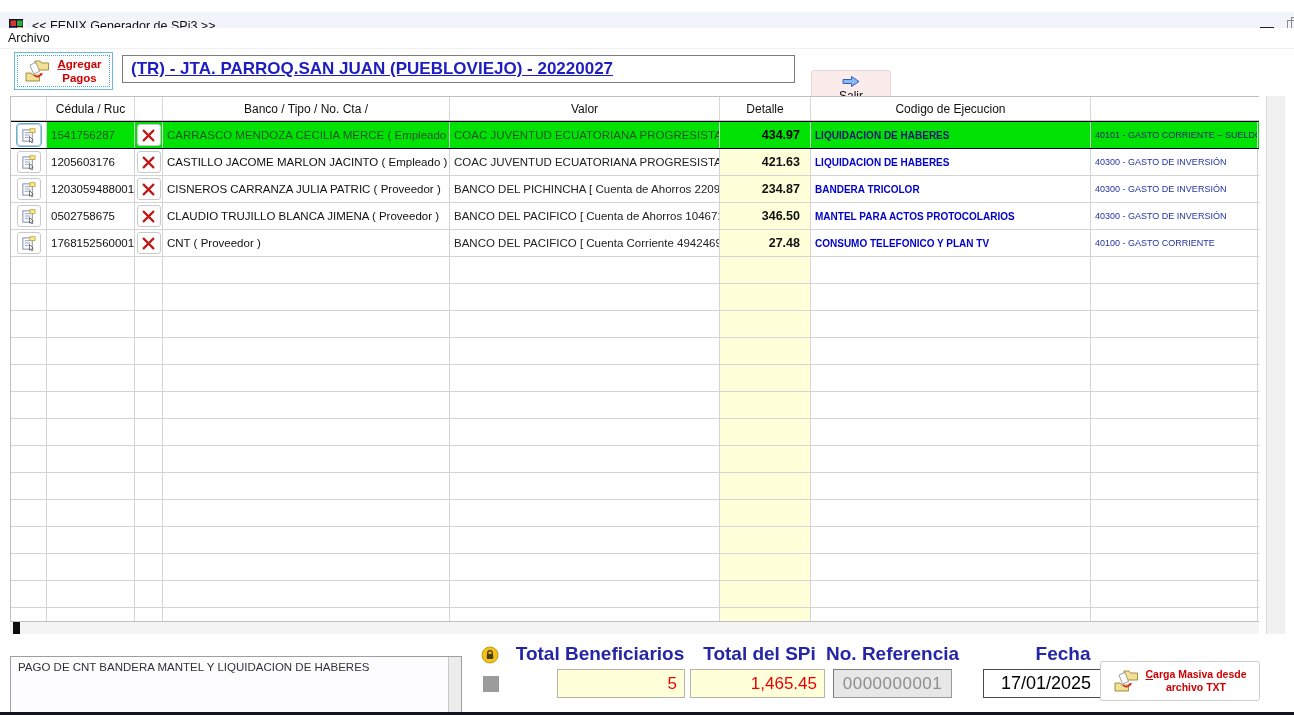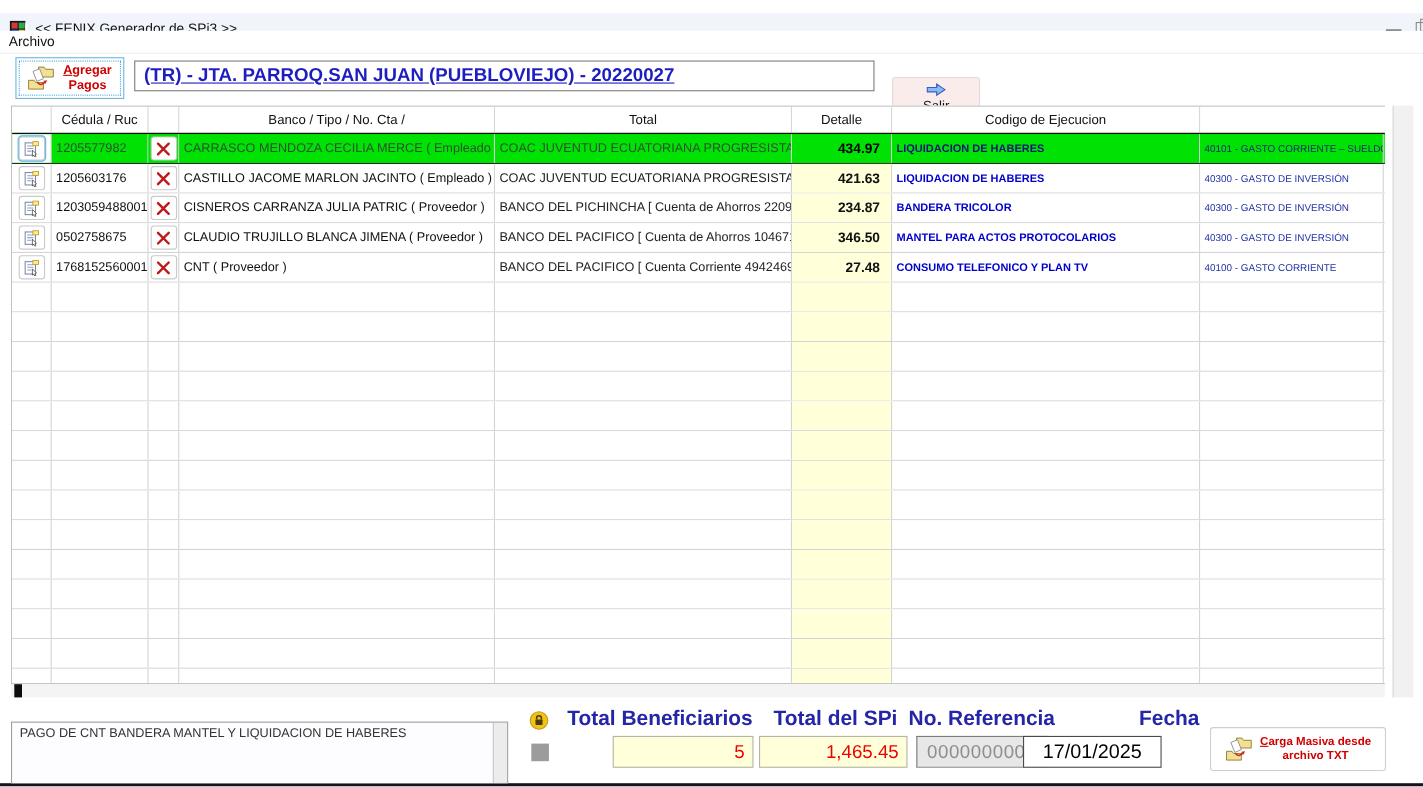--- a/index.html
+++ b/index.html
@@ -70,21 +70,21 @@
   .gray-square { position:absolute; left:483px; top:676px; width:16px; height:16px; background:#9c9c9c; }
   .f-label { position:absolute; top:643px; height:24px; font-size:19px; font-weight:600; color:#2525a8; text-align:center; white-space:nowrap; }
   #lbl-benef { left:510px; width:180px; }
   #lbl-total { left:693px; width:133px; }
   #lbl-ref   { left:826px; width:133px; }
   #lbl-fecha { left:1008px; width:110px; }
   .f-field { position:absolute; top:669px; height:29px; display:flex; align-items:center; font-size:17px; }
   #fld-benef { left:557px; width:128px; background:#ffffd9; border:1px solid #b5b5a5; color:#ee0000; justify-content:flex-end; padding-right:7px; }
   #fld-total { left:690px; width:135px; background:#ffffd9; border:1px solid #b5b5a5; color:#ee0000; justify-content:flex-end; padding-right:7px; }
   #fld-ref   { left:833px; width:119px; background:#e7e7e7; border:1px solid #989898; border-top-color:#7c7c7c; border-left-color:#7c7c7c; color:#8e8e8e; justify-content:center; letter-spacing:0.5px; }
-  #fld-fecha { left:930px; width:126px; background:#fff; border:1px solid #4a4a4a; color:#000; justify-content:center; font-size:18px; }
+  #fld-fecha { left:983px; width:126px; background:#fff; border:1px solid #4a4a4a; color:#000; justify-content:center; font-size:18px; }
   #btn-carga { position:absolute; left:1100px; top:661px; width:160px; height:40px; background:#fff; border:1px solid #cfcfcf; border-radius:3px; display:flex; align-items:center; justify-content:center; gap:6px; cursor:pointer; }
   #btn-carga .red-btn-label { font-size:10.5px; }
   u { text-decoration:underline; }
 </style>
 </head>
 <body>
 
 <div class="window">
 
   <div class="titlebar">
@@ -129,39 +129,39 @@
     </svg>
     <span class="salir-label"><u>S</u>alir</span>
   </button>
 
   <div class="grid">
     <div class="grid-header">
       <div></div>
       <div>Cédula / Ruc</div>
       <div></div>
       <div>Banco / Tipo / No. Cta /</div>
-      <div>Total</div>
+      <div>Valor</div>
       <div>Detalle</div>
       <div>Codigo de Ejecucion</div>
     </div>
     <div>
         <div class="grid-row selected">
           <div class="c edit-c">
             <span class="mini-btn focused">
               <svg width="15" height="15" viewBox="0 0 16 16">
                 <rect x="2" y="2" width="10" height="12" fill="#fff" stroke="#7a86a8" stroke-width="1"></rect>
                 <line x1="4" y1="5" x2="10" y2="5" stroke="#8fa0c0"></line>
                 <line x1="4" y1="7.5" x2="10" y2="7.5" stroke="#8fa0c0"></line>
                 <line x1="4" y1="10" x2="8" y2="10" stroke="#8fa0c0"></line>
                 <rect x="9.5" y="0.8" width="5.5" height="4" fill="#ffe98c" stroke="#b59a2a" stroke-width="0.8"></rect>
                 <path d="M9 9 l4 4 -1.5 0.5 1 2 -1.2 0.5 -1 -2 -1.3 1 z" fill="#fff" stroke="#333" stroke-width="0.7"></path>
               </svg>
             </span>
           </div>
-          <div class="c cedula">1205577982</div>
+          <div class="c cedula">1541756287</div>
           <div class="c del-c">
             <span class="mini-btn">
               <svg width="13" height="13" viewBox="0 0 12 12">
                 <path d="M1.5 1.5 L10.5 10.5 M10.5 1.5 L1.5 10.5" stroke="#c01818" stroke-width="2" stroke-linecap="round"></path>
               </svg>
             </span>
           </div>
           <div class="c nombre">CARRASCO MENDOZA CECILIA MERCE   ( Empleado )</div>
           <div class="c banco">COAC JUVENTUD ECUATORIANA PROGRESISTA LTDA [ C</div>
           <div class="c valor">434.97</div>

